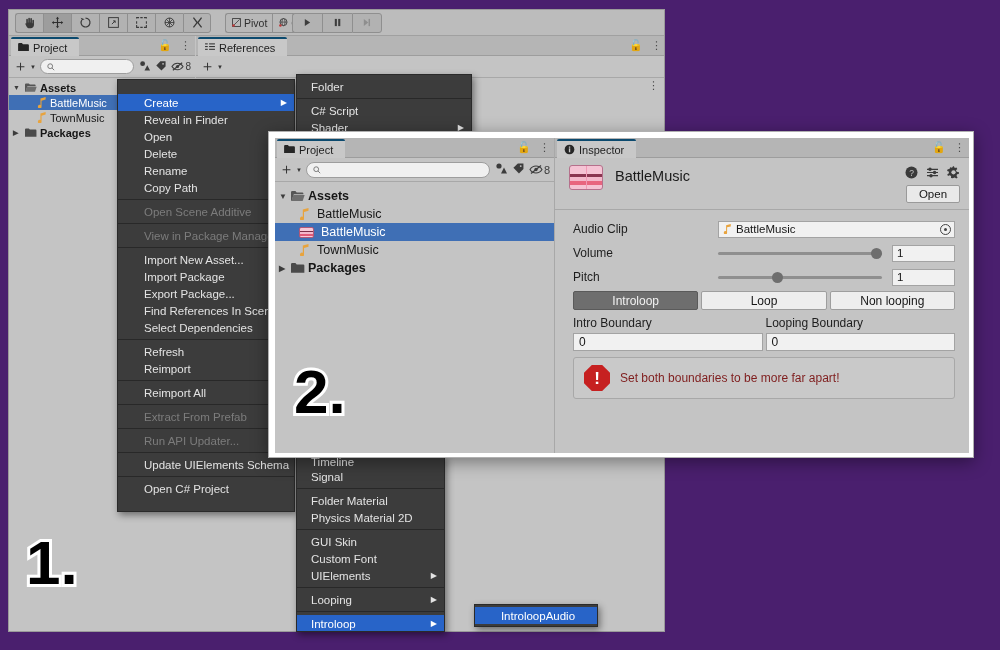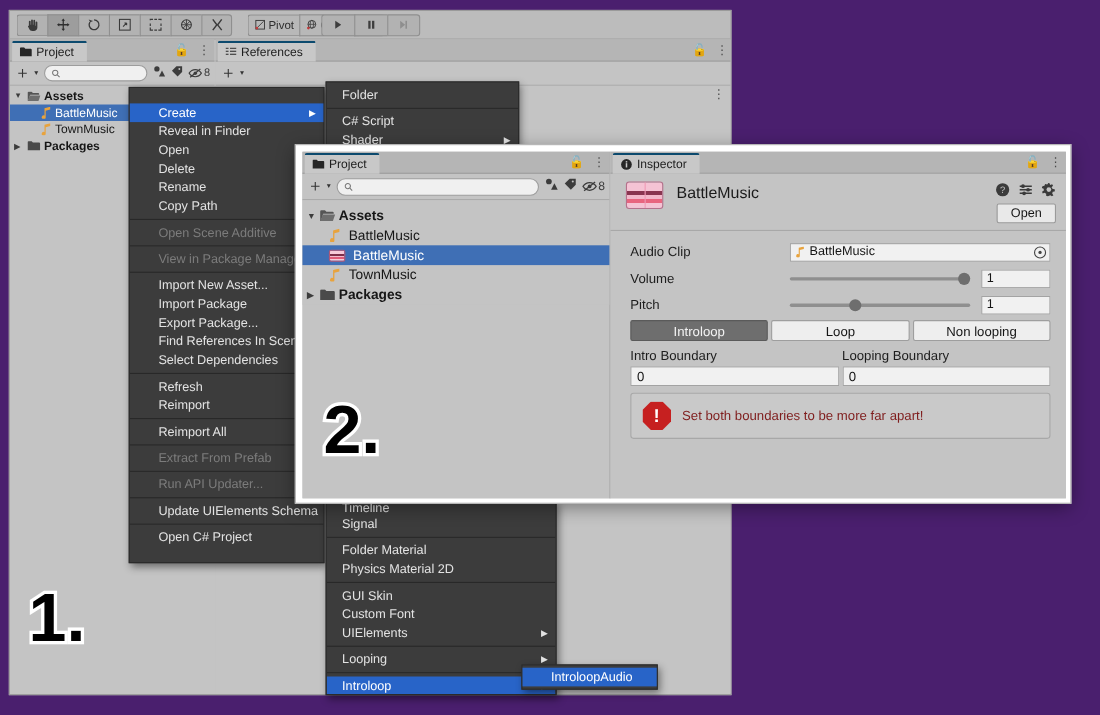--- a/index.html
+++ b/index.html
@@ -498,21 +498,21 @@
     <div class="ctxsep"></div>
     <div class="ctxitem" style="padding-left:14px">
         <span>C# Script</span>
       </div>
     <div class="ctxitem" style="padding-left:14px">
       <span>Shader</span>
       <span class="arrow">▶</span>
     </div>
   </div>
 
-  <div class="ctxmenu" style="left:296px;top:455px;width:210px;height:177px;overflow:hidden;padding-top:0;">
+  <div class="ctxmenu" style="left:296px;top:455px;width:149px;height:177px;overflow:hidden;padding-top:0;">
     <div class="ctxitem" style="padding-left:14px;height:12px;align-items:flex-end;">
         <span>Timeline</span>
       </div>
     <div class="ctxitem" style="padding-left:14px">
         <span>Signal</span>
       </div>
     <div class="ctxsep"></div>
     <div class="ctxitem" style="padding-left:14px">
         <span>Folder Material</span>
       </div>

